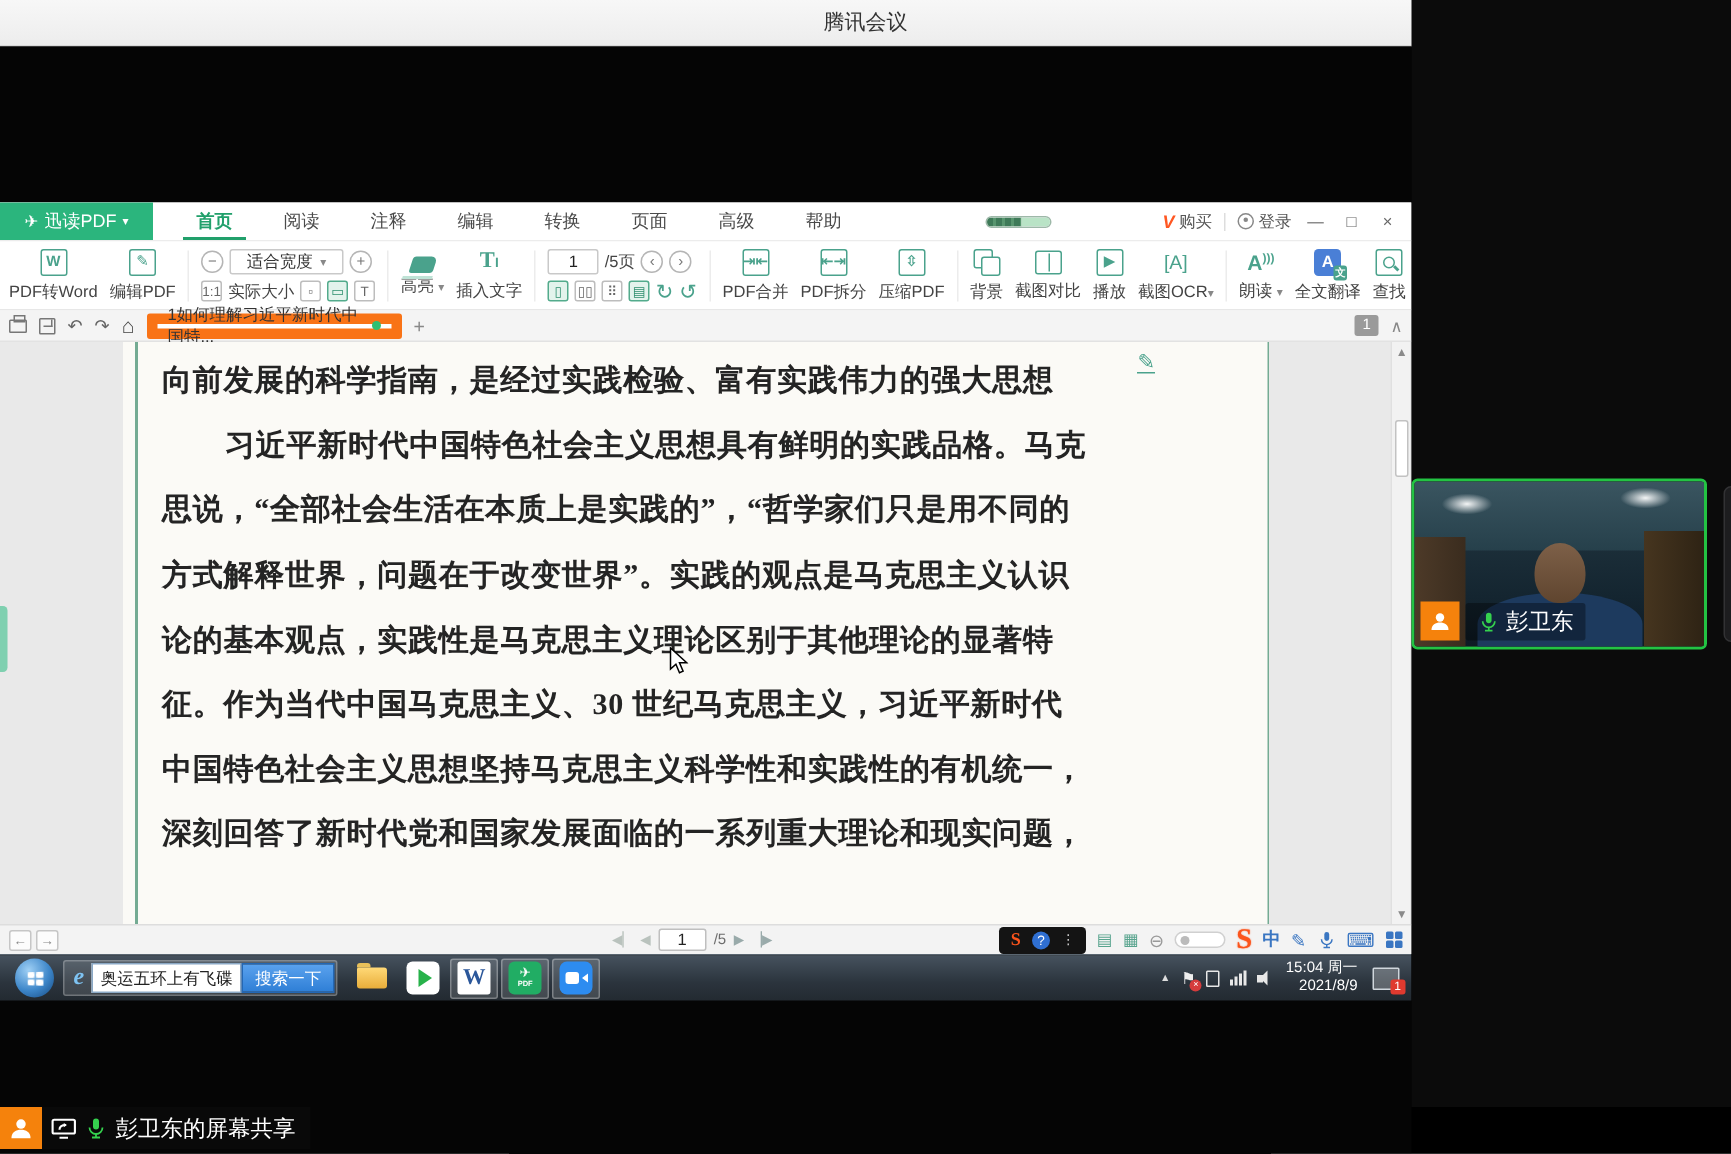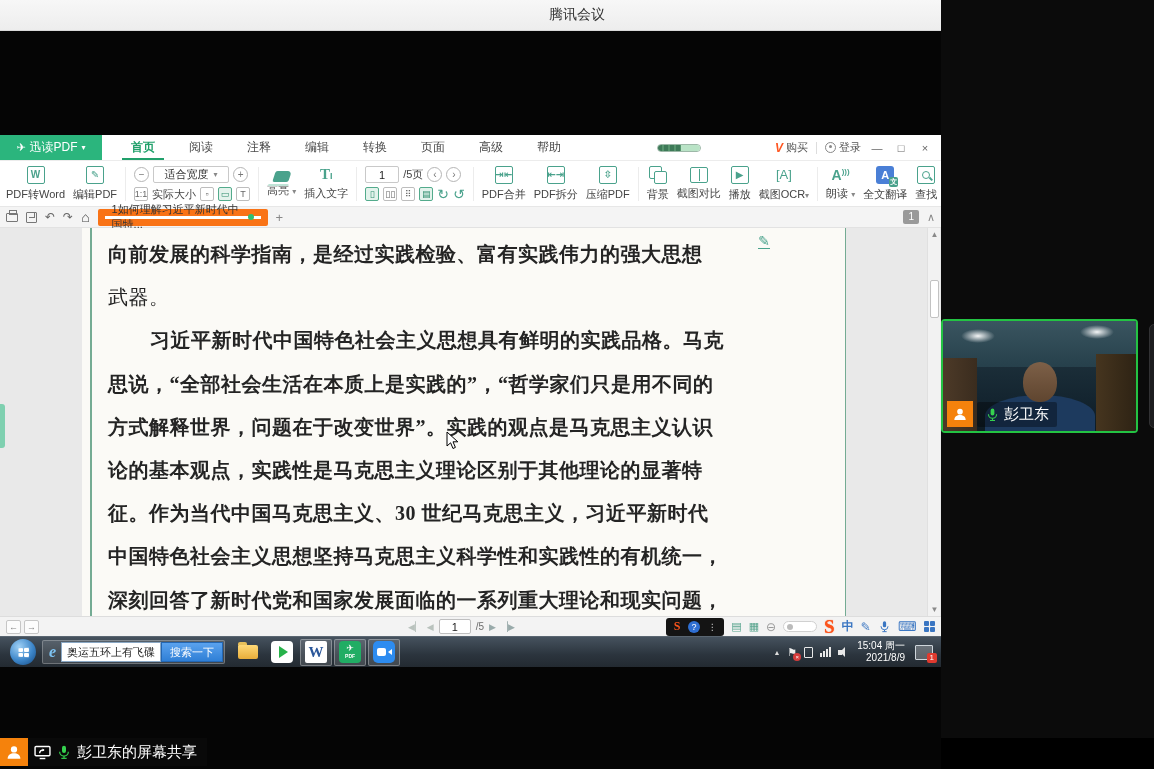--- a/index.html
+++ b/index.html
@@ -361,21 +361,20 @@
         </div>
       </div>
 
       <div class="docarea">
         <div class="left-handle"></div>
         <div class="page">
           <div class="page-edge-l"></div>
           <div class="page-edge-r"></div>
           <div class="doc-text" id="doc-lines">
               <div class="doc-line fill">向前发展的科学指南，是经过实践检验、富有实践伟力的强大思想</div>
-              <div class="doc-line">武器。</div>
               <div class="doc-line fill indent">习近平新时代中国特色社会主义思想具有鲜明的实践品格。马克</div>
               <div class="doc-line fill">思说，“全部社会生活在本质上是实践的”，“哲学家们只是用不同的</div>
               <div class="doc-line fill">方式解释世界，问题在于改变世界”。实践的观点是马克思主义认识</div>
               <div class="doc-line fill">论的基本观点，实践性是马克思主义理论区别于其他理论的显著特</div>
               <div class="doc-line fill">征。作为当代中国马克思主义、30 世纪马克思主义，习近平新时代</div>
               <div class="doc-line fill">中国特色社会主义思想坚持马克思主义科学性和实践性的有机统一，</div>
               <div class="doc-line fill">深刻回答了新时代党和国家发展面临的一系列重大理论和现实问题，</div>
             </div>
           <div class="annot-pencil">✎</div>
         </div>

